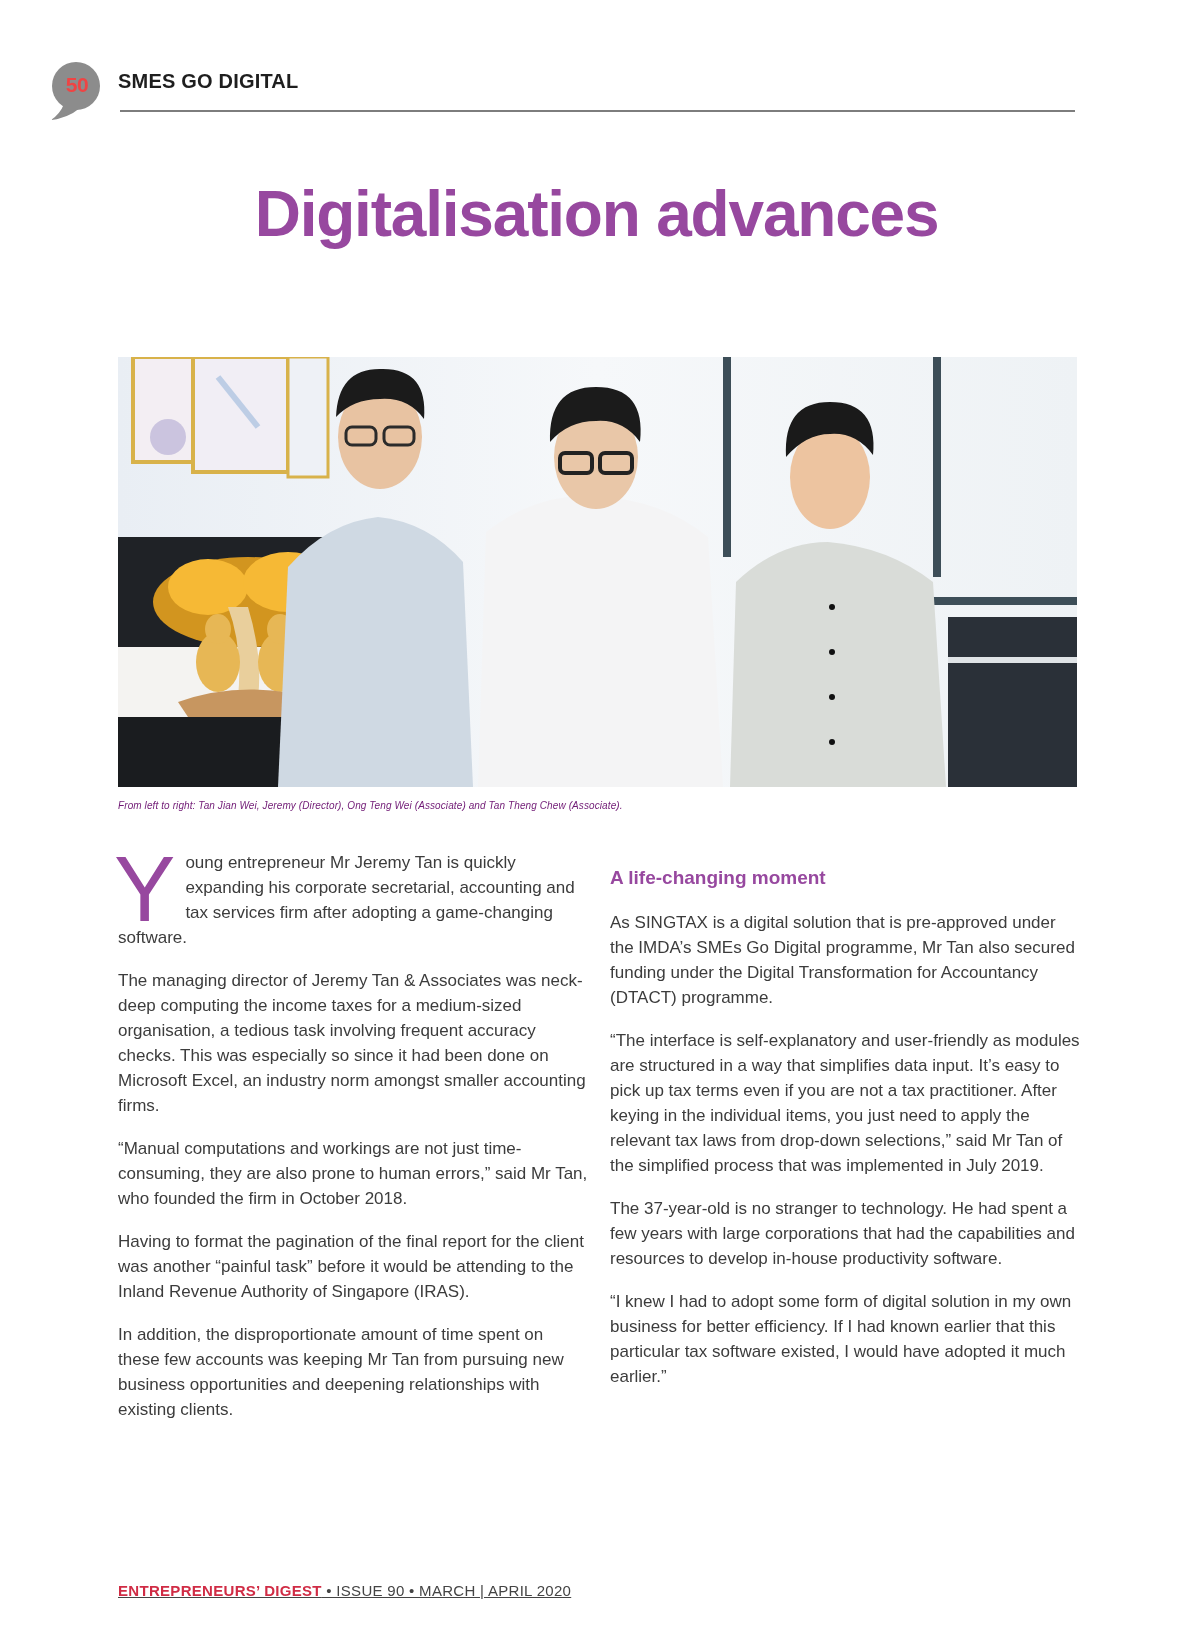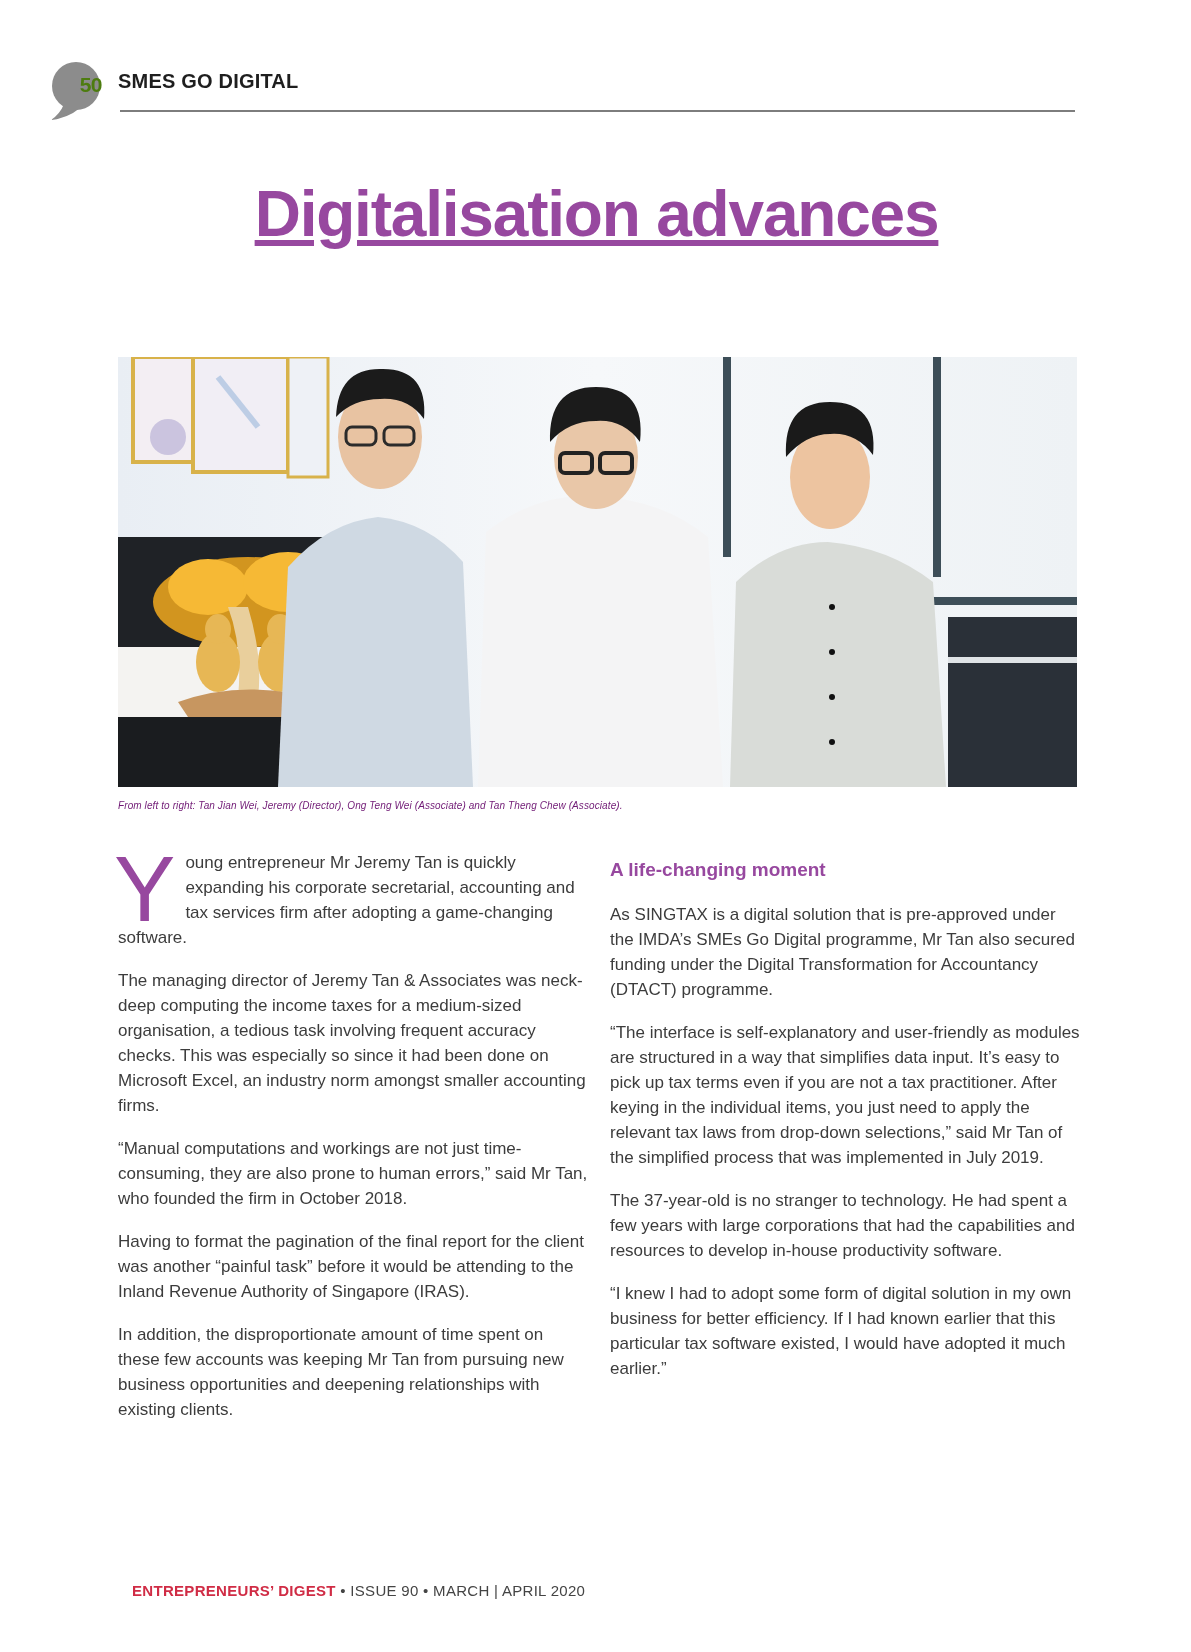--- a/index.html
+++ b/index.html
@@ -3,47 +3,47 @@
 <meta charset="utf-8">
 <style>
   html, body { margin: 0; padding: 0; background: #ffffff; }
   body {
     width: 1191px; height: 1652px; position: relative; overflow: hidden;
     font-family: "Liberation Sans", "DejaVu Sans", sans-serif; color: #3a3a3a;
   }
   .page-badge { position: absolute; left: 50px; top: 60px; width: 52px; height: 62px; }
   .page-badge svg { position: absolute; left: 0; top: 0; }
   .page-badge .num {
-    position: absolute; left: 2px; top: 13px; width: 50px; text-align: right;
-    color: #4d7c0f; font-size: 21px; font-weight: bold; letter-spacing: -0.5px;
+    position: absolute; left: 2px; top: 13px; width: 50px; text-align: center;
+    color: #ef4444; font-size: 21px; font-weight: bold; letter-spacing: -0.5px;
   }
   .section-title {
     position: absolute; left: 118px; top: 70px; font-size: 20px; font-weight: bold;
     color: #1e1e1e; letter-spacing: 0.2px;
   }
   .section-rule { position: absolute; left: 120px; top: 110px; width: 955px; height: 2px; background: #7d7d7d; }
   .headline {
     position: absolute; left: 118px; top: 176px; width: 957px; text-align: center;
-    color: #97489f; font-weight: bold; font-size: 64px; line-height: 77px; letter-spacing: -1.2px; text-decoration: underline;
+    color: #97489f; font-weight: bold; font-size: 64px; line-height: 77px; letter-spacing: -1.2px;
   }
   .photo { position: absolute; left: 118px; top: 357px; width: 959px; height: 430px; overflow: hidden; background: #eef3f7; }
   .caption {
     position: absolute; left: 118px; top: 800px; font-size: 10px; font-style: italic; color: #701a75;
     letter-spacing: 0.1px;
   }
   .col { position: absolute; font-size: 17px; line-height: 25px; color: #3c3c3c; }
   .col-left { left: 118px; top: 850px; width: 470px; }
   .col-right { left: 610px; top: 850px; width: 470px; }
   .col p { margin: 0 0 18px 0; }
   .dropcap {
     float: left; color: #97489f; font-size: 92px; line-height: 70px; height: 70px;
     margin: 4px 10px 0 -4px; font-weight: normal; font-family: "Liberation Sans", sans-serif;
   }
-  .subhead { color: #97489f; font-weight: bold; font-size: 19px; line-height: 24px; margin: 8px 0 20px 0; }
-  .footer { position: absolute; left: 132px; top: 1582px; font-size: 15px; color: #444; letter-spacing: 0.3px; }
+  .subhead { color: #97489f; font-weight: bold; font-size: 19px; line-height: 24px; margin: 16px 0 20px 0; }
+  .footer { position: absolute; left: 118px; top: 1582px; font-size: 15px; color: #444; letter-spacing: 0.3px; text-decoration: underline; }
   .footer .brand { color: #d02c45; font-weight: bold; }
 </style>
 </head>
 <body>
 
 <div class="page-badge">
   <svg width="52" height="62" viewBox="0 0 52 62">
     <circle cx="26" cy="26" r="24" fill="#8c8c8c"></circle>
     <path d="M14 44 Q10 54 1 60 Q18 58 30 48 Z" fill="#8c8c8c"></path>
   </svg>

